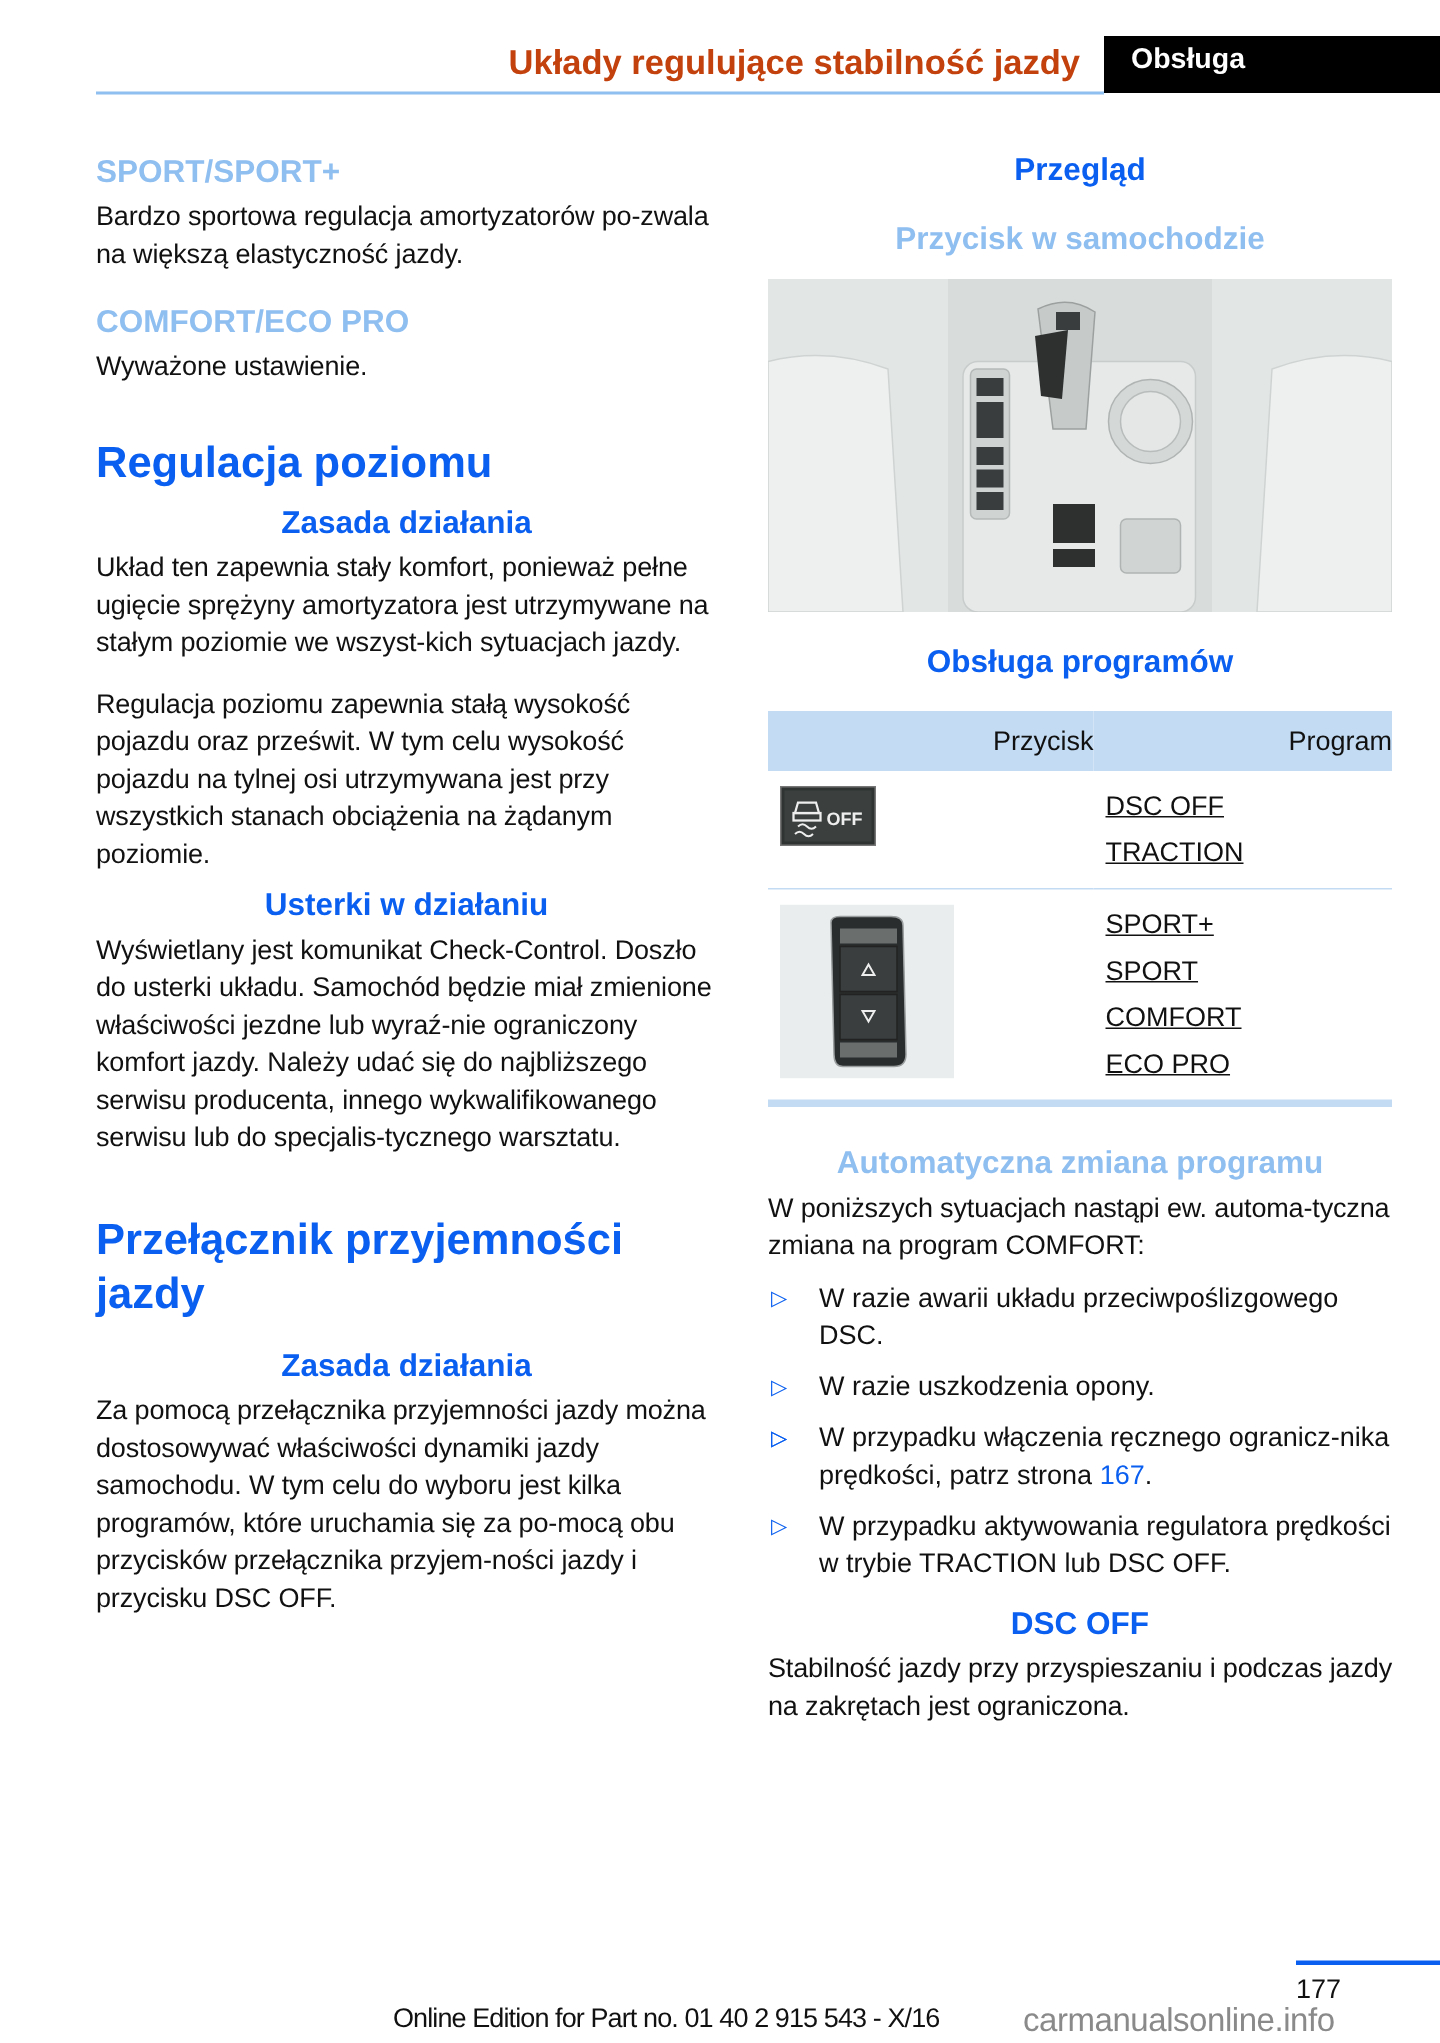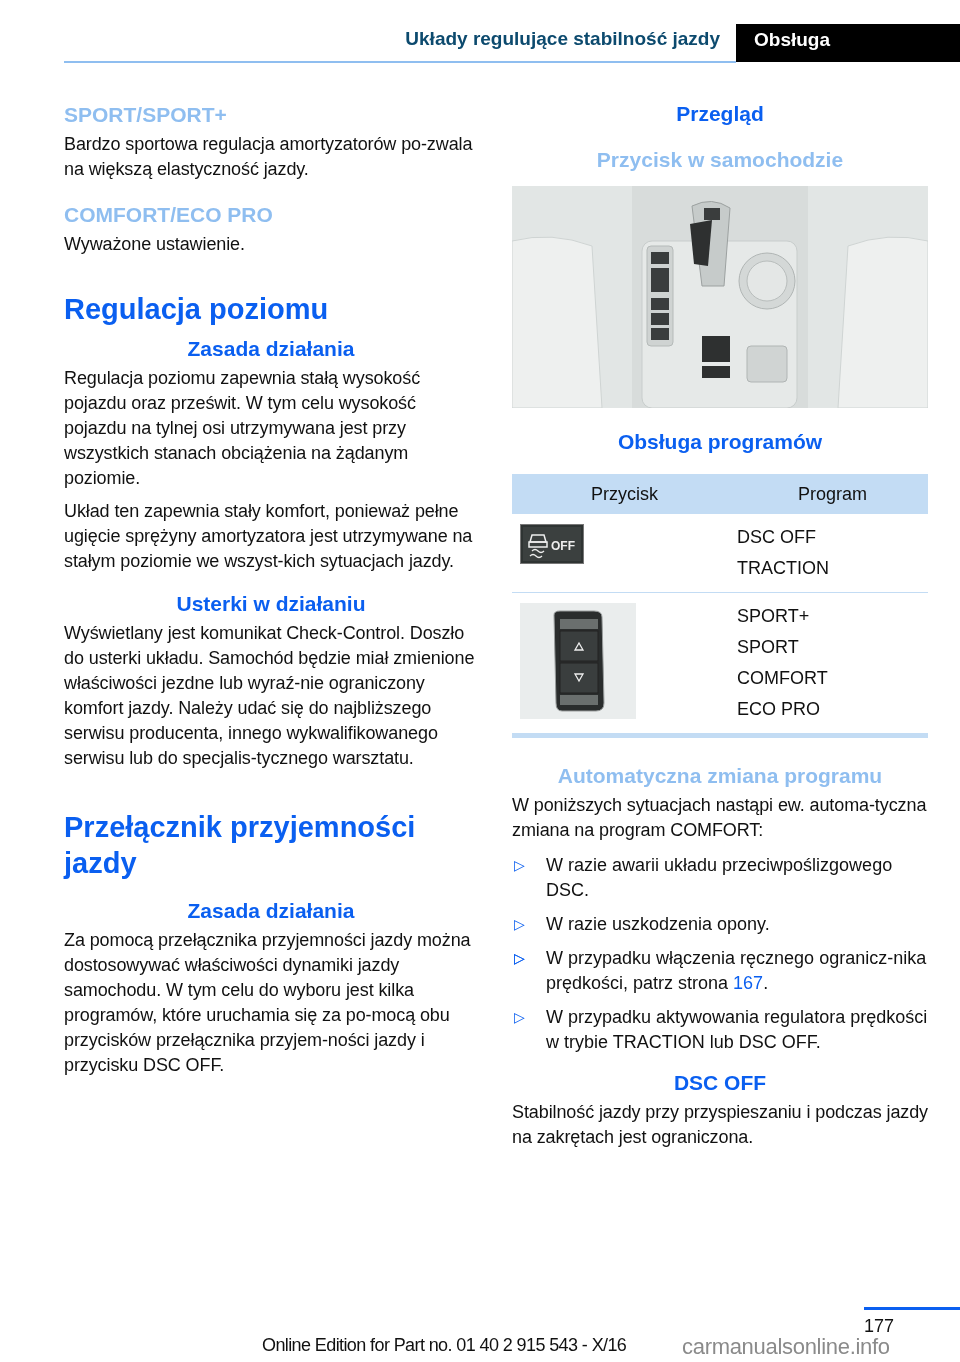--- a/index.html
+++ b/index.html
@@ -3,40 +3,40 @@
 <meta charset="utf-8">
 <style>
   html, body { margin: 0; padding: 0; }
   body {
     width: 960px; height: 1362px; background: #ffffff; position: relative; overflow: hidden;
     font-family: "Liberation Sans", sans-serif; color: #111;
   }
   
   .hdr { position: absolute; left: 0; top: 0; width: 960px; height: 64px; }
   .hdr-line { position: absolute; left: 64px; top: 61px; width: 672px; height: 2px; background: #8fbef0; }
-  .hdr-section { position: absolute; right: 240px; top: 28px; font-size: 19px; font-weight: bold; color: #0c4a6e; }
+  .hdr-section { position: absolute; right: 240px; top: 28px; font-size: 23px; font-weight: bold; color: #c2410c; }
   .hdr-tab { position: absolute; left: 736px; top: 24px; width: 224px; height: 38px; background: #000000; color: #fff;
     font-size: 19px; font-weight: bold; box-sizing: border-box; padding: 5px 0 0 18px; }
 
   .col { position: absolute; top: 100px; width: 414px; }
   .col.left { left: 64px; }
   .col.right { left: 512px; width: 416px; }
 
   .p { font-size: 18px; line-height: 25px; margin: 0 0 8px 0; letter-spacing: -0.1px; }
   .h-light { color: #8fbef0; font-weight: bold; font-size: 21px; margin: 0 0 2px 0; line-height: 30px; }
   .h-big { color: #0a5ff0; font-weight: bold; font-size: 29px; line-height: 36px; margin: 0 0 8px 0; }
   .h-mid { color: #0a5ff0; font-weight: bold; font-size: 21px; line-height: 28px; margin: 0 0 3px 0; text-align: center; }
 
   
   .photo { width: 416px; height: 222px; background: #dfe3e3; position: relative; overflow: hidden; margin: 12px 0 20px 0; }
 
   
   .tbl { width: 416px; border-collapse: collapse; margin-top: 12px; }
-  .tbl th { background: #c3dcf4; text-align: center; font-weight: normal; font-size: 18px; height: 40px; padding: 0 0 0 8px; }
-  .tbl td { vertical-align: top; font-size: 18px; padding: 8px 0 8px 8px; }
+  .tbl th { background: #c3dcf4; text-align: right; font-weight: normal; font-size: 18px; height: 40px; padding: 0 0 0 8px; }
+  .tbl td { vertical-align: top; font-size: 18px; padding: 8px 0 8px 8px; text-decoration: underline; }
   .tbl tr.row1 td { border-bottom: 1px solid #c3dcf4; }
   .tbl .prog div { line-height: 31px; }
   .tbl-bottom { width: 416px; height: 5px; background: #c3dcf4; margin-bottom: 24px; }
 
   .bullets { list-style: none; margin: 0 0 10px 0; padding: 0; }
   .bullets li { position: relative; padding-left: 34px; font-size: 18px; line-height: 25px; margin-bottom: 9px; }
   .bullets li .arr { position: absolute; left: 2px; top: 0; color: #0a5ff0; font-size: 14px; }
   .link { color: #0a5ff0; }
 
   .footer-line { position: absolute; left: 864px; top: 1307px; width: 96px; height: 3px; background: #0a5ff0; }
@@ -55,22 +55,22 @@
 
 <div class="col left">
   <div class="h-light">SPORT/SPORT+</div>
   <p class="p" style="margin-bottom:18px">Bardzo sportowa regulacja amortyzatorów po-zwala na większą elastyczność jazdy.</p>
 
   <div class="h-light">COMFORT/ECO PRO</div>
   <p class="p" style="margin-bottom:34px">Wyważone ustawienie.</p>
 
   <div class="h-big">Regulacja poziomu</div>
   <div class="h-mid">Zasada działania</div>
+  <p class="p" style="margin-bottom:16px">Układ ten zapewnia stały komfort, ponieważ pełne ugięcie sprężyny amortyzatora jest utrzymywane na stałym poziomie we wszyst-kich sytuacjach jazdy.</p>
   <p class="p">Regulacja poziomu zapewnia stałą wysokość pojazdu oraz prześwit. W tym celu wysokość pojazdu na tylnej osi utrzymywana jest przy wszystkich stanach obciążenia na żądanym poziomie.</p>
-  <p class="p" style="margin-bottom:16px">Układ ten zapewnia stały komfort, ponieważ pełne ugięcie sprężyny amortyzatora jest utrzymywane na stałym poziomie we wszyst-kich sytuacjach jazdy.</p>
 
   <div class="h-mid">Usterki w działaniu</div>
   <p class="p" style="margin-bottom:38px">Wyświetlany jest komunikat Check-Control. Doszło do usterki układu. Samochód będzie miał zmienione właściwości jezdne lub wyraź-nie ograniczony komfort jazdy. Należy udać się do najbliższego serwisu producenta, innego wykwalifikowanego serwisu lub do specjalis-tycznego warsztatu.</p>
 
   <div class="h-big" style="margin-bottom:16px">Przełącznik przyjemności jazdy</div>
   <div class="h-mid">Zasada działania</div>
   <p class="p">Za pomocą przełącznika przyjemności jazdy można dostosowywać właściwości dynamiki jazdy samochodu. W tym celu do wyboru jest kilka programów, które uruchamia się za po-mocą obu przycisków przełącznika przyjem-ności jazdy i przycisku DSC OFF.</p>
 </div>
 
 <div class="col right">

